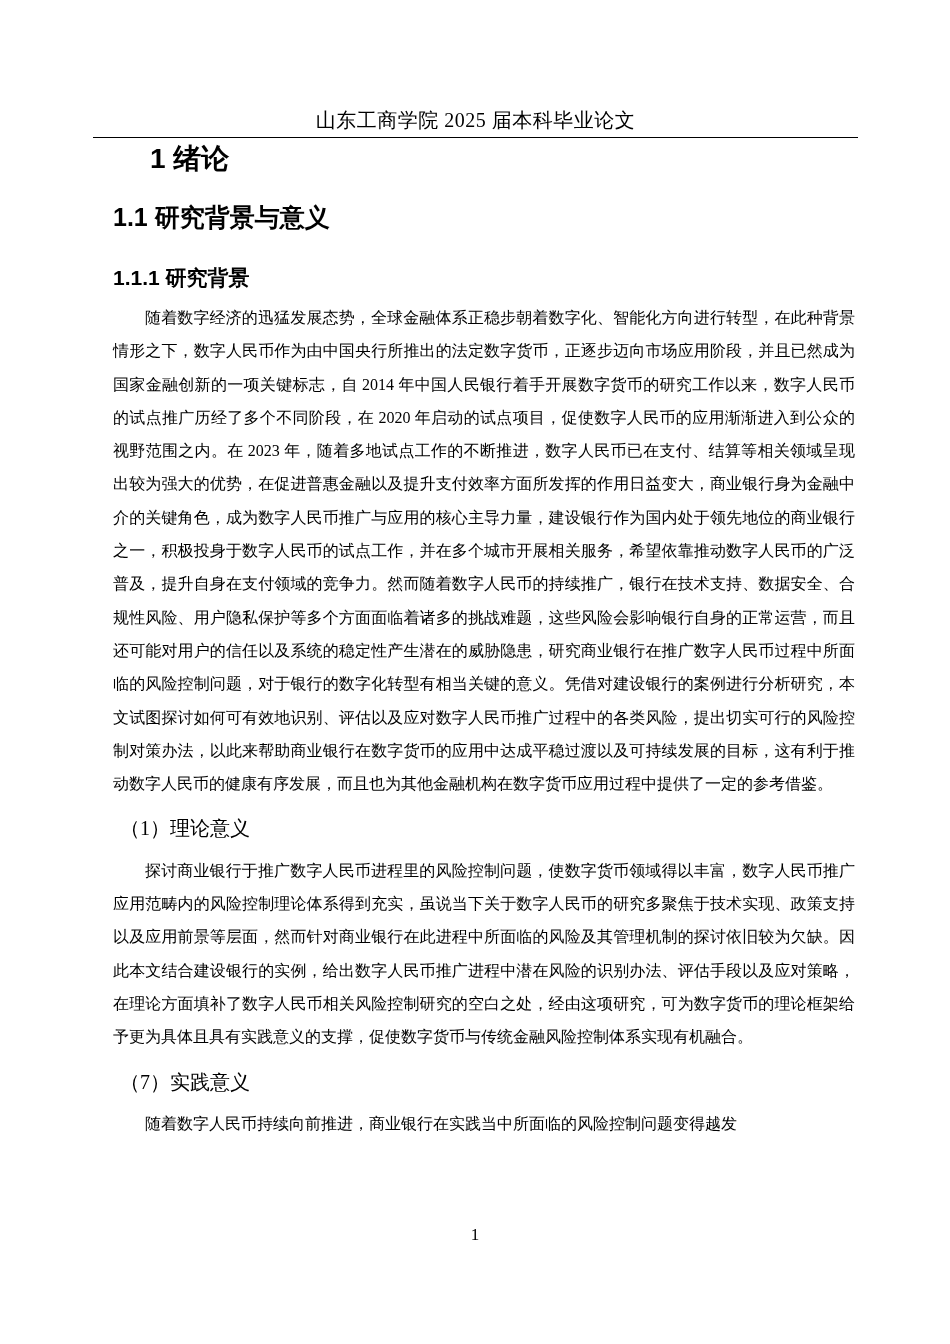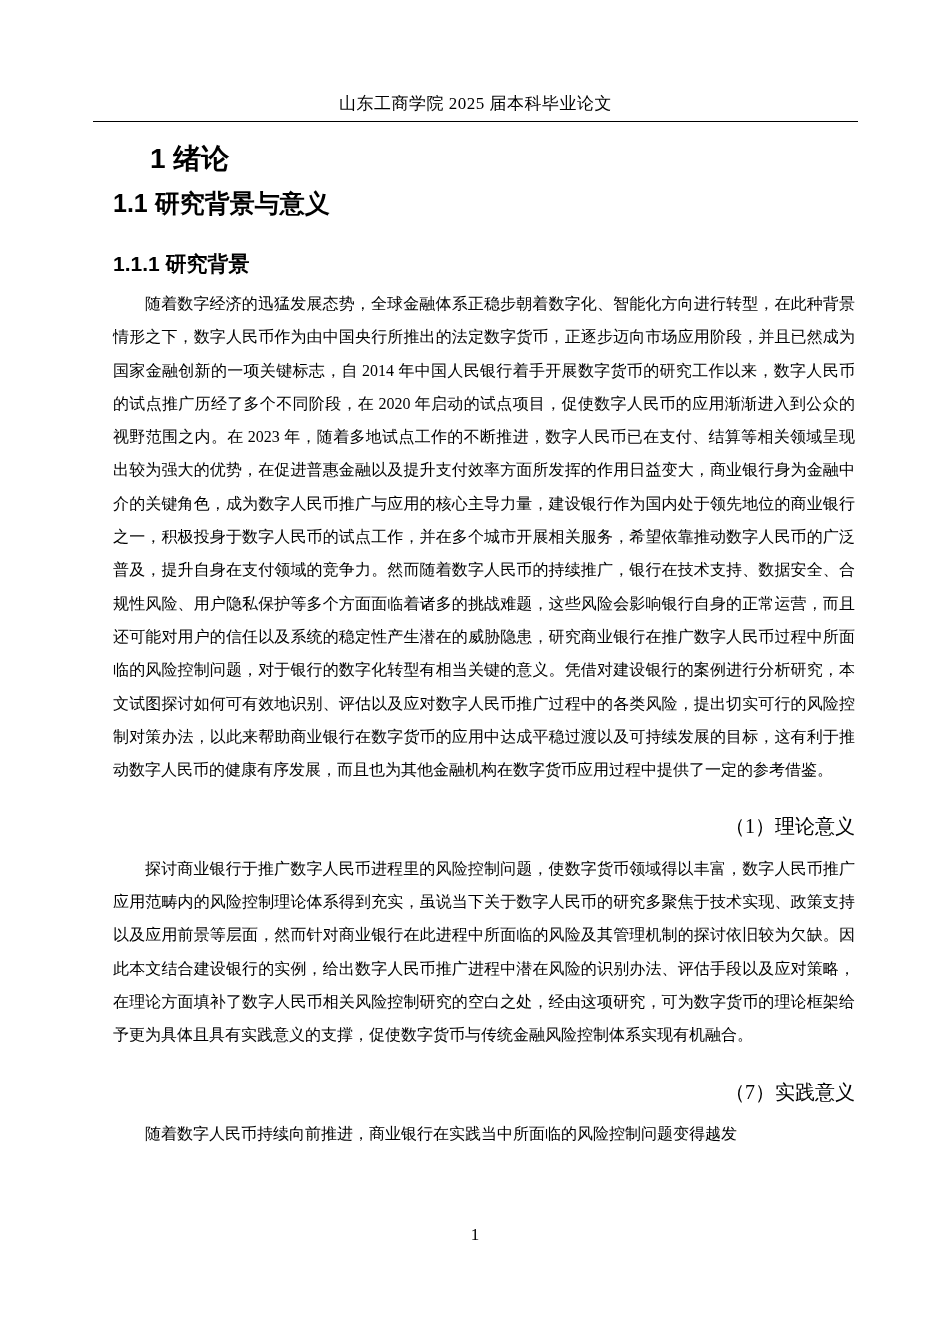--- a/index.html
+++ b/index.html
@@ -13,28 +13,28 @@
     overflow: hidden;
   }
   .page {
     position: absolute;
     inset: 0;
     background: #ffffff;
   }
   
   .page-header {
     position: absolute;
-    top: 0;
+    top: 16px;
     left: 93px;
     width: 765px;
     padding-top: 93px;
     padding-bottom: 6px;
     border-bottom: 1px solid #000000;
     text-align: center;
-    font-size: 17px;
+    font-size: 20px;
     line-height: 22px;
     letter-spacing: 0.5px;
   }
   
   .content {
     position: absolute;
     top: 122px;
     left: 113px;
     width: 742px;
   }
@@ -44,43 +44,42 @@
     font-size: 28px;
     line-height: 38px;
     margin-top: 18px;
     margin-left: 37px;
   }
   h2.section {
     font-family: "Liberation Sans", "DejaVu Sans", sans-serif;
     font-weight: bold;
     font-size: 25px;
     line-height: 35px;
-    margin-top: 8px;
+    margin-top: 22px;
   }
   h3.subsection {
     font-family: "Liberation Sans", "DejaVu Sans", sans-serif;
     font-weight: bold;
     font-size: 21px;
     line-height: 30px;
     margin-top: 28px;
   }
   p.body-para {
     font-size: 16px;
     line-height: 33.3px;
     text-align: justify;
     text-justify: inter-ideograph;
     text-indent: 2em;
     margin-top: 8px;
   }
   p.sub-label {
     font-size: 20px;
     line-height: 33.3px;
     text-indent: 0.35em;
-    margin-top: 24px;
-    text-align: right;
+    margin-top: 12px;
   }
   
   .page-footer {
     position: absolute;
     top: 1224px;
     left: 0;
     width: 950px;
     text-align: center;
     font-size: 17px;
     line-height: 22px;

